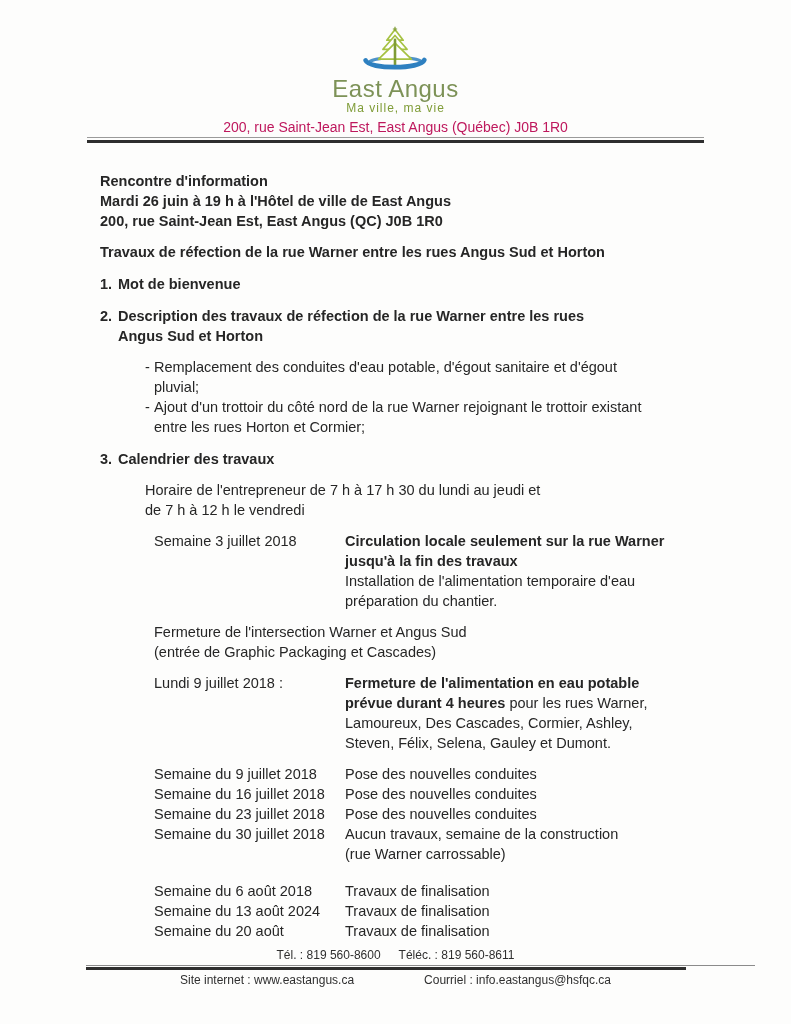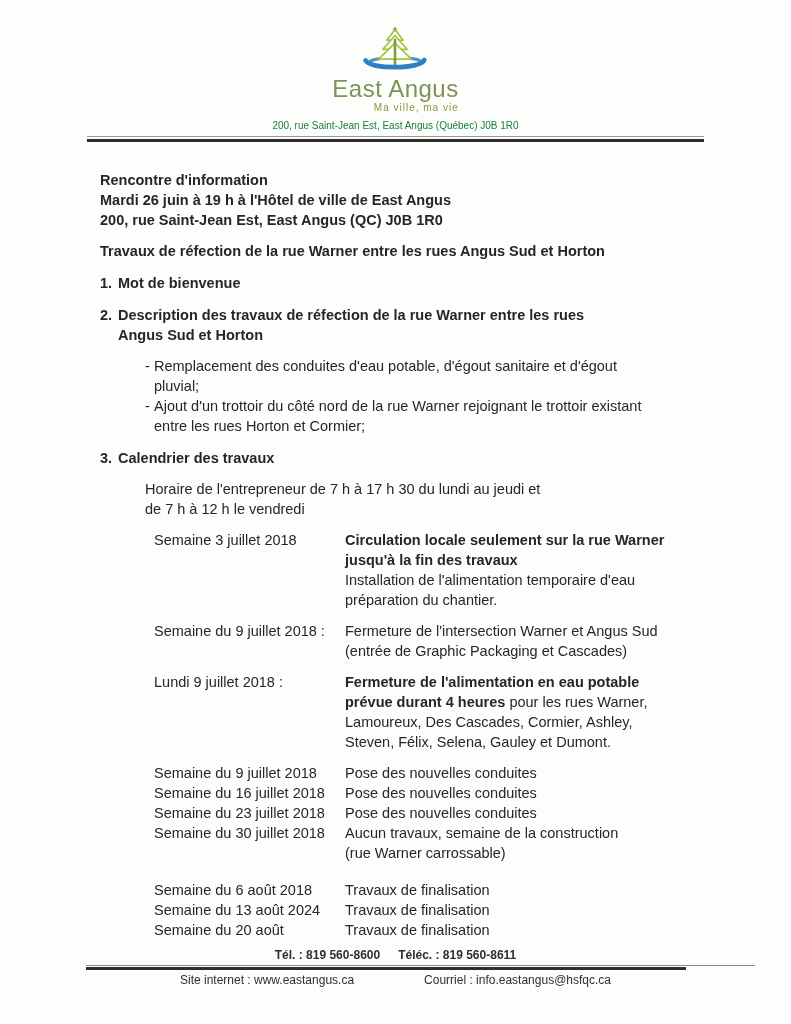--- a/index.html
+++ b/index.html
@@ -13,24 +13,24 @@
     overflow: hidden;
   }
   
   .letterhead { padding-top: 26px; text-align: center; }
   .logo-wrap { display: inline-block; line-height: 0; }
   .brand-name {
     font-size: 24px; line-height: 26px; letter-spacing: 0.5px;
     color: var(--brand-green, #7d9257); font-weight: 400;
   }
   .tagline {
-    font-size: 10px; line-height: 10px; letter-spacing: 1px;
-    color: var(--trunk-green, #7f9c37); margin-top: 1px; text-align: right;
+    font-size: 12px; line-height: 10px; letter-spacing: 1px;
+    color: var(--trunk-green, #7f9c37); margin-top: 1px;
   }
-  .address-line { font-size: 10px; line-height: 16px; color: #15803d; margin-top: 3px; }
+  .address-line { font-size: 14px; line-height: 16px; color: #be185d; margin-top: 3px; }
   .top-rules { margin: 2px 87px 0 87px; }
   .rule-thin { border-top: 1px solid #9a9a9a; }
   .rule-thick { border-top: 3px solid #2e2e2e; margin-top: 2px; }
   
   .doc-body { padding: 12px 80px 0 100px; font-size: 14.5px; line-height: 20px; }
   .bold { font-weight: 700; }
   .nowrap { white-space: nowrap; }
   .intro-block { margin-top: 16px; }
   .subject-line { margin-top: 11px; }
   .section { margin-top: 12px; display: flex; }
@@ -42,21 +42,21 @@
   .hours-block { margin: 11px 0 0 45px; }
   .schedule { margin-left: 42px; }
   .srow { display: flex; margin-top: 11px; margin-left: 12px; }
   .srow.tight { margin-top: 0; }
   .srow.gap-lg { margin-top: 17px; }
   .col-label { width: 191px; flex-shrink: 0; }
   .col-task { white-space: nowrap; }
   .hl { font-weight: 700; }
   
   .doc-footer { position: absolute; left: 0; right: 0; bottom: 36px; font-size: 12px; color: #2f2f2f; }
-  .tel-row { display: flex; justify-content: center; gap: 18px; line-height: 15px; font-weight: bold; }
+  .tel-row { display: flex; justify-content: center; gap: 18px; line-height: 15px; }
   .foot-rule-thin { margin: 2px 36px 0 86px; border-top: 1px solid #8b8b8b; }
   .foot-rule-thick { margin: 1px 0 0 86px; width: 600px; border-top: 3px solid #2e2e2e; }
   .site-row { display: flex; justify-content: center; gap: 70px; line-height: 15px; margin-top: 3px; }
   svg .tree-stroke { stroke: var(--tree-green, #a4c043); }
   svg .trunk-stroke { stroke: var(--trunk-green, #7f9c37); }
   svg .swirl-stroke { stroke: var(--swirl-blue, #2e80c0); }
 </style>
 </head>
 <body>
 
@@ -144,21 +144,20 @@
         <div class="col-label">Semaine 3 juillet 2018</div>
         <div class="col-task">
           <div class="hl">Circulation locale seulement sur la rue Warner</div>
           <div class="hl">jusqu'à la fin des travaux</div>
           <div>Installation de l'alimentation temporaire d'eau</div>
           <div>préparation du chantier.</div>
         </div>
       </div>
 
       <div class="srow">
-        <div class="col-label">Semaine du 9 juillet 2018 :</div>
         <div class="col-task">
           <div>Fermeture de l'intersection Warner et Angus Sud</div>
           <div>(entrée de Graphic Packaging et Cascades)</div>
         </div>
       </div>
 
       <div class="srow">
         <div class="col-label">Lundi 9 juillet 2018 :</div>
         <div class="col-task">
           <div><span class="bold">Fermeture de l'alimentation en eau potable</span></div>

